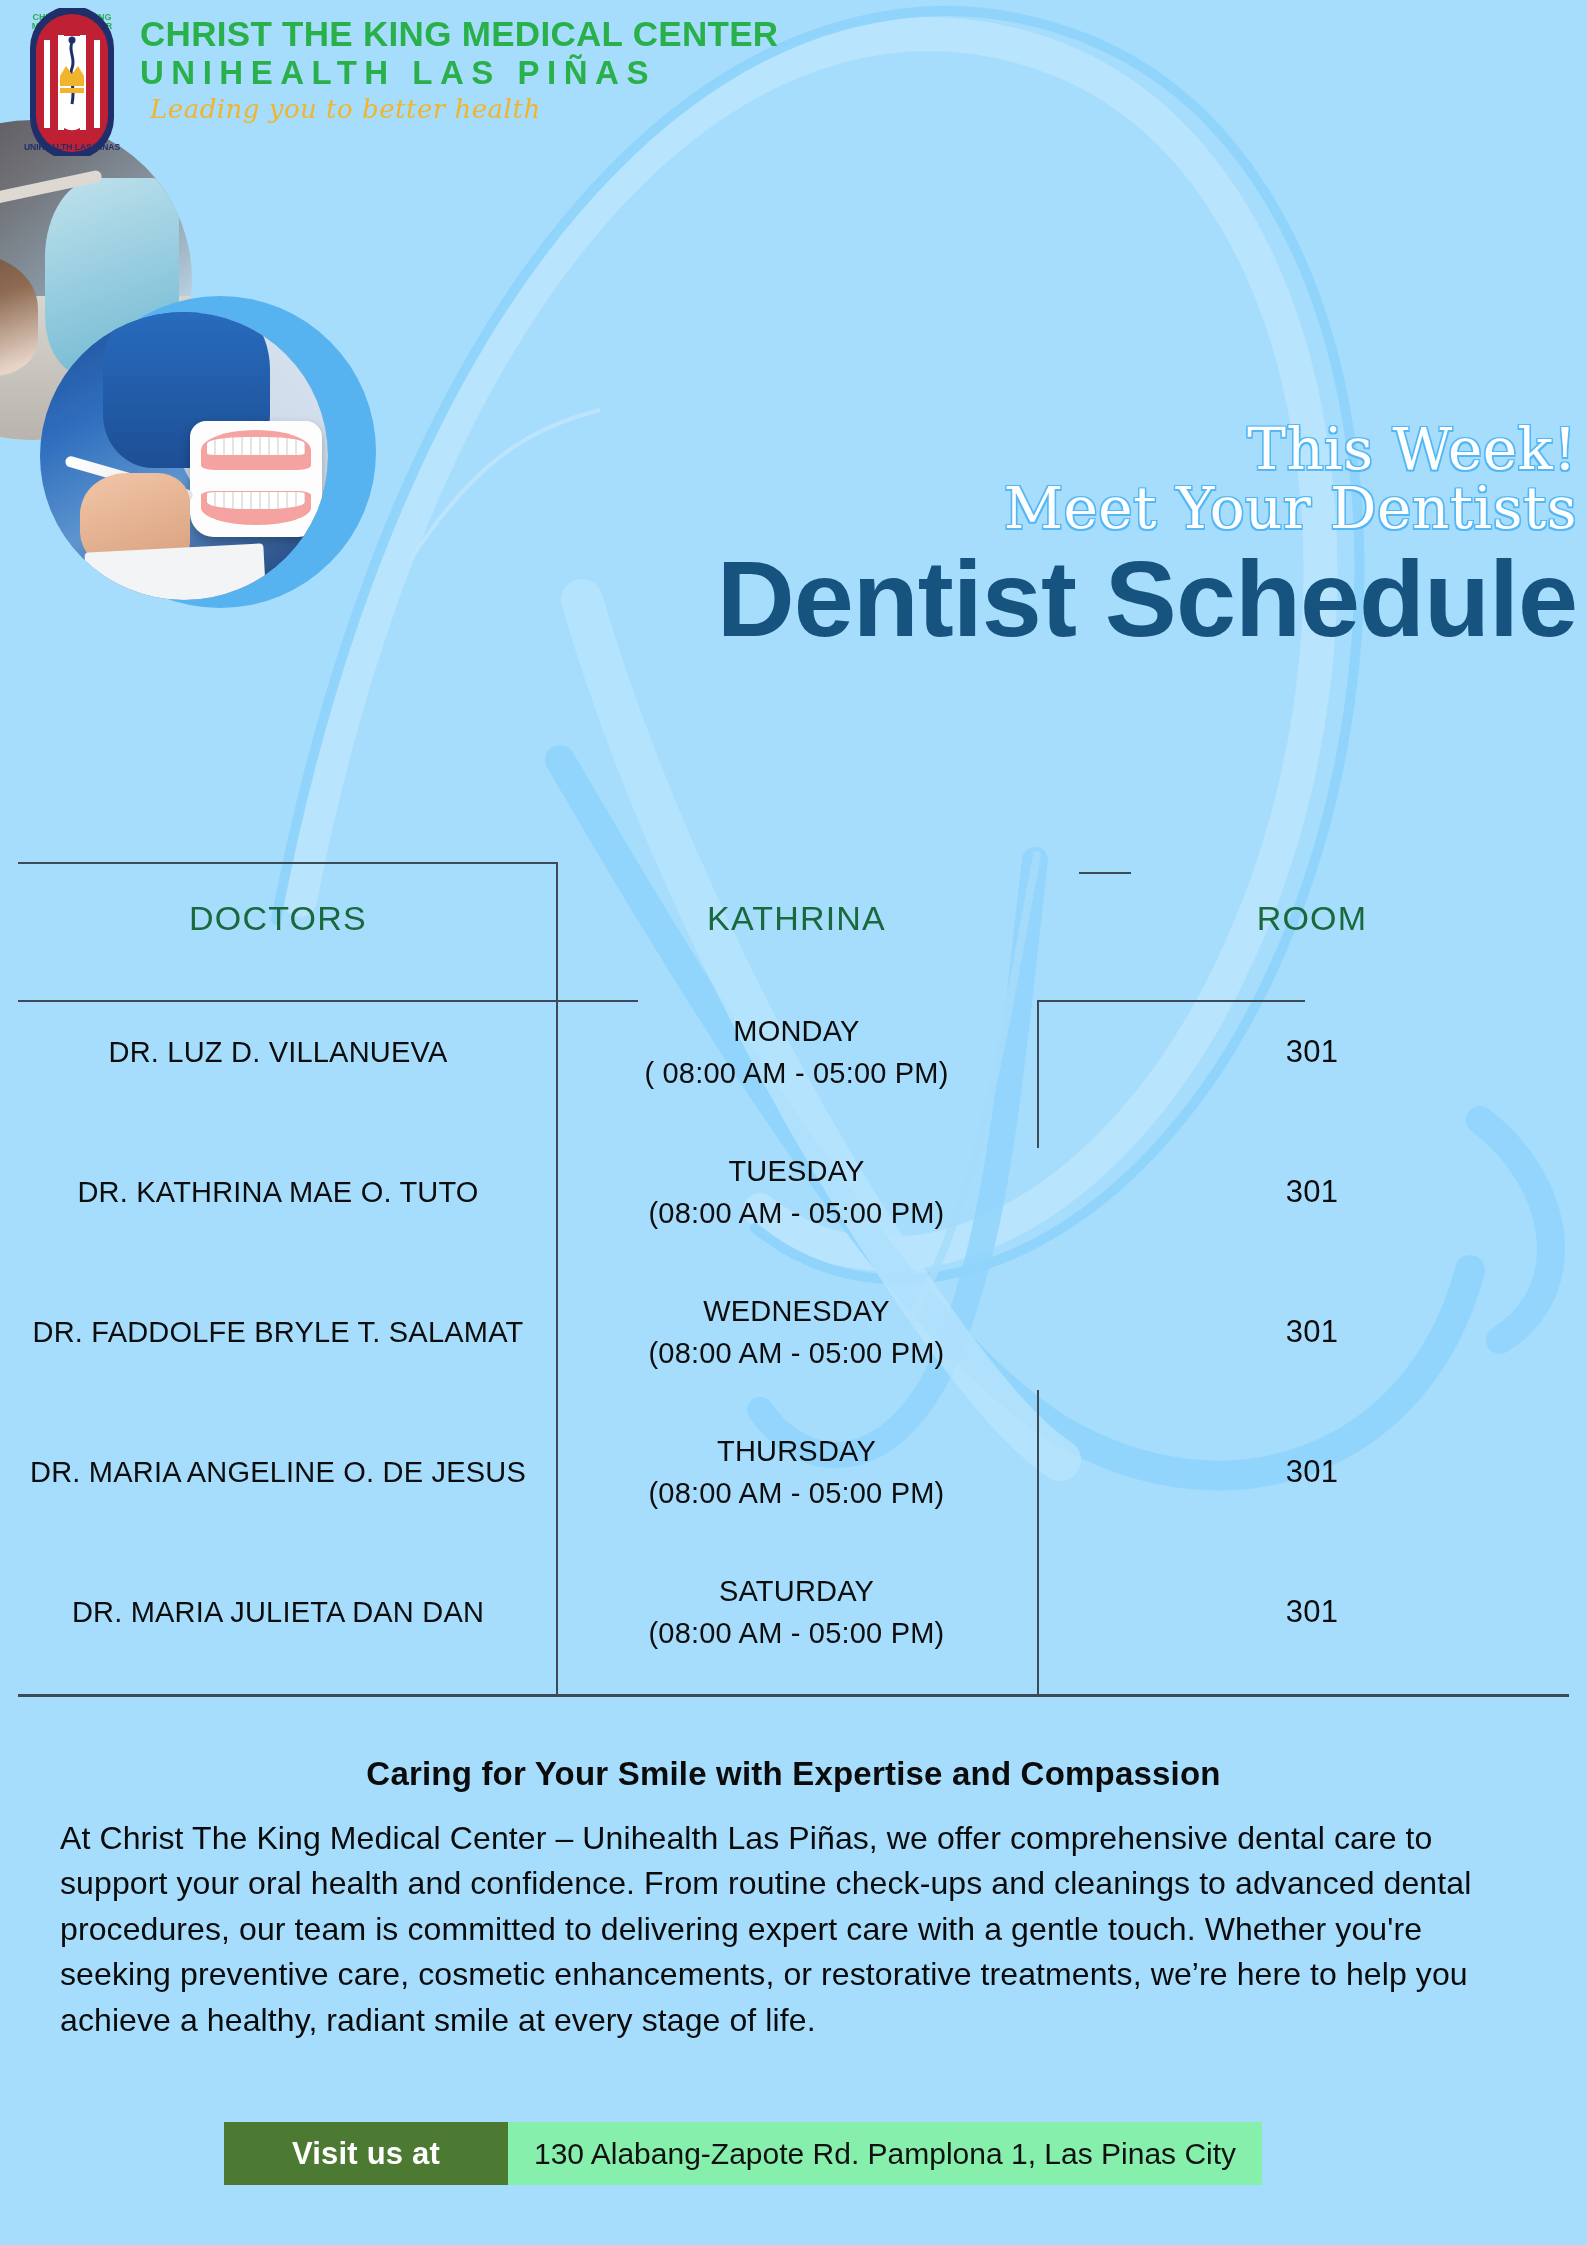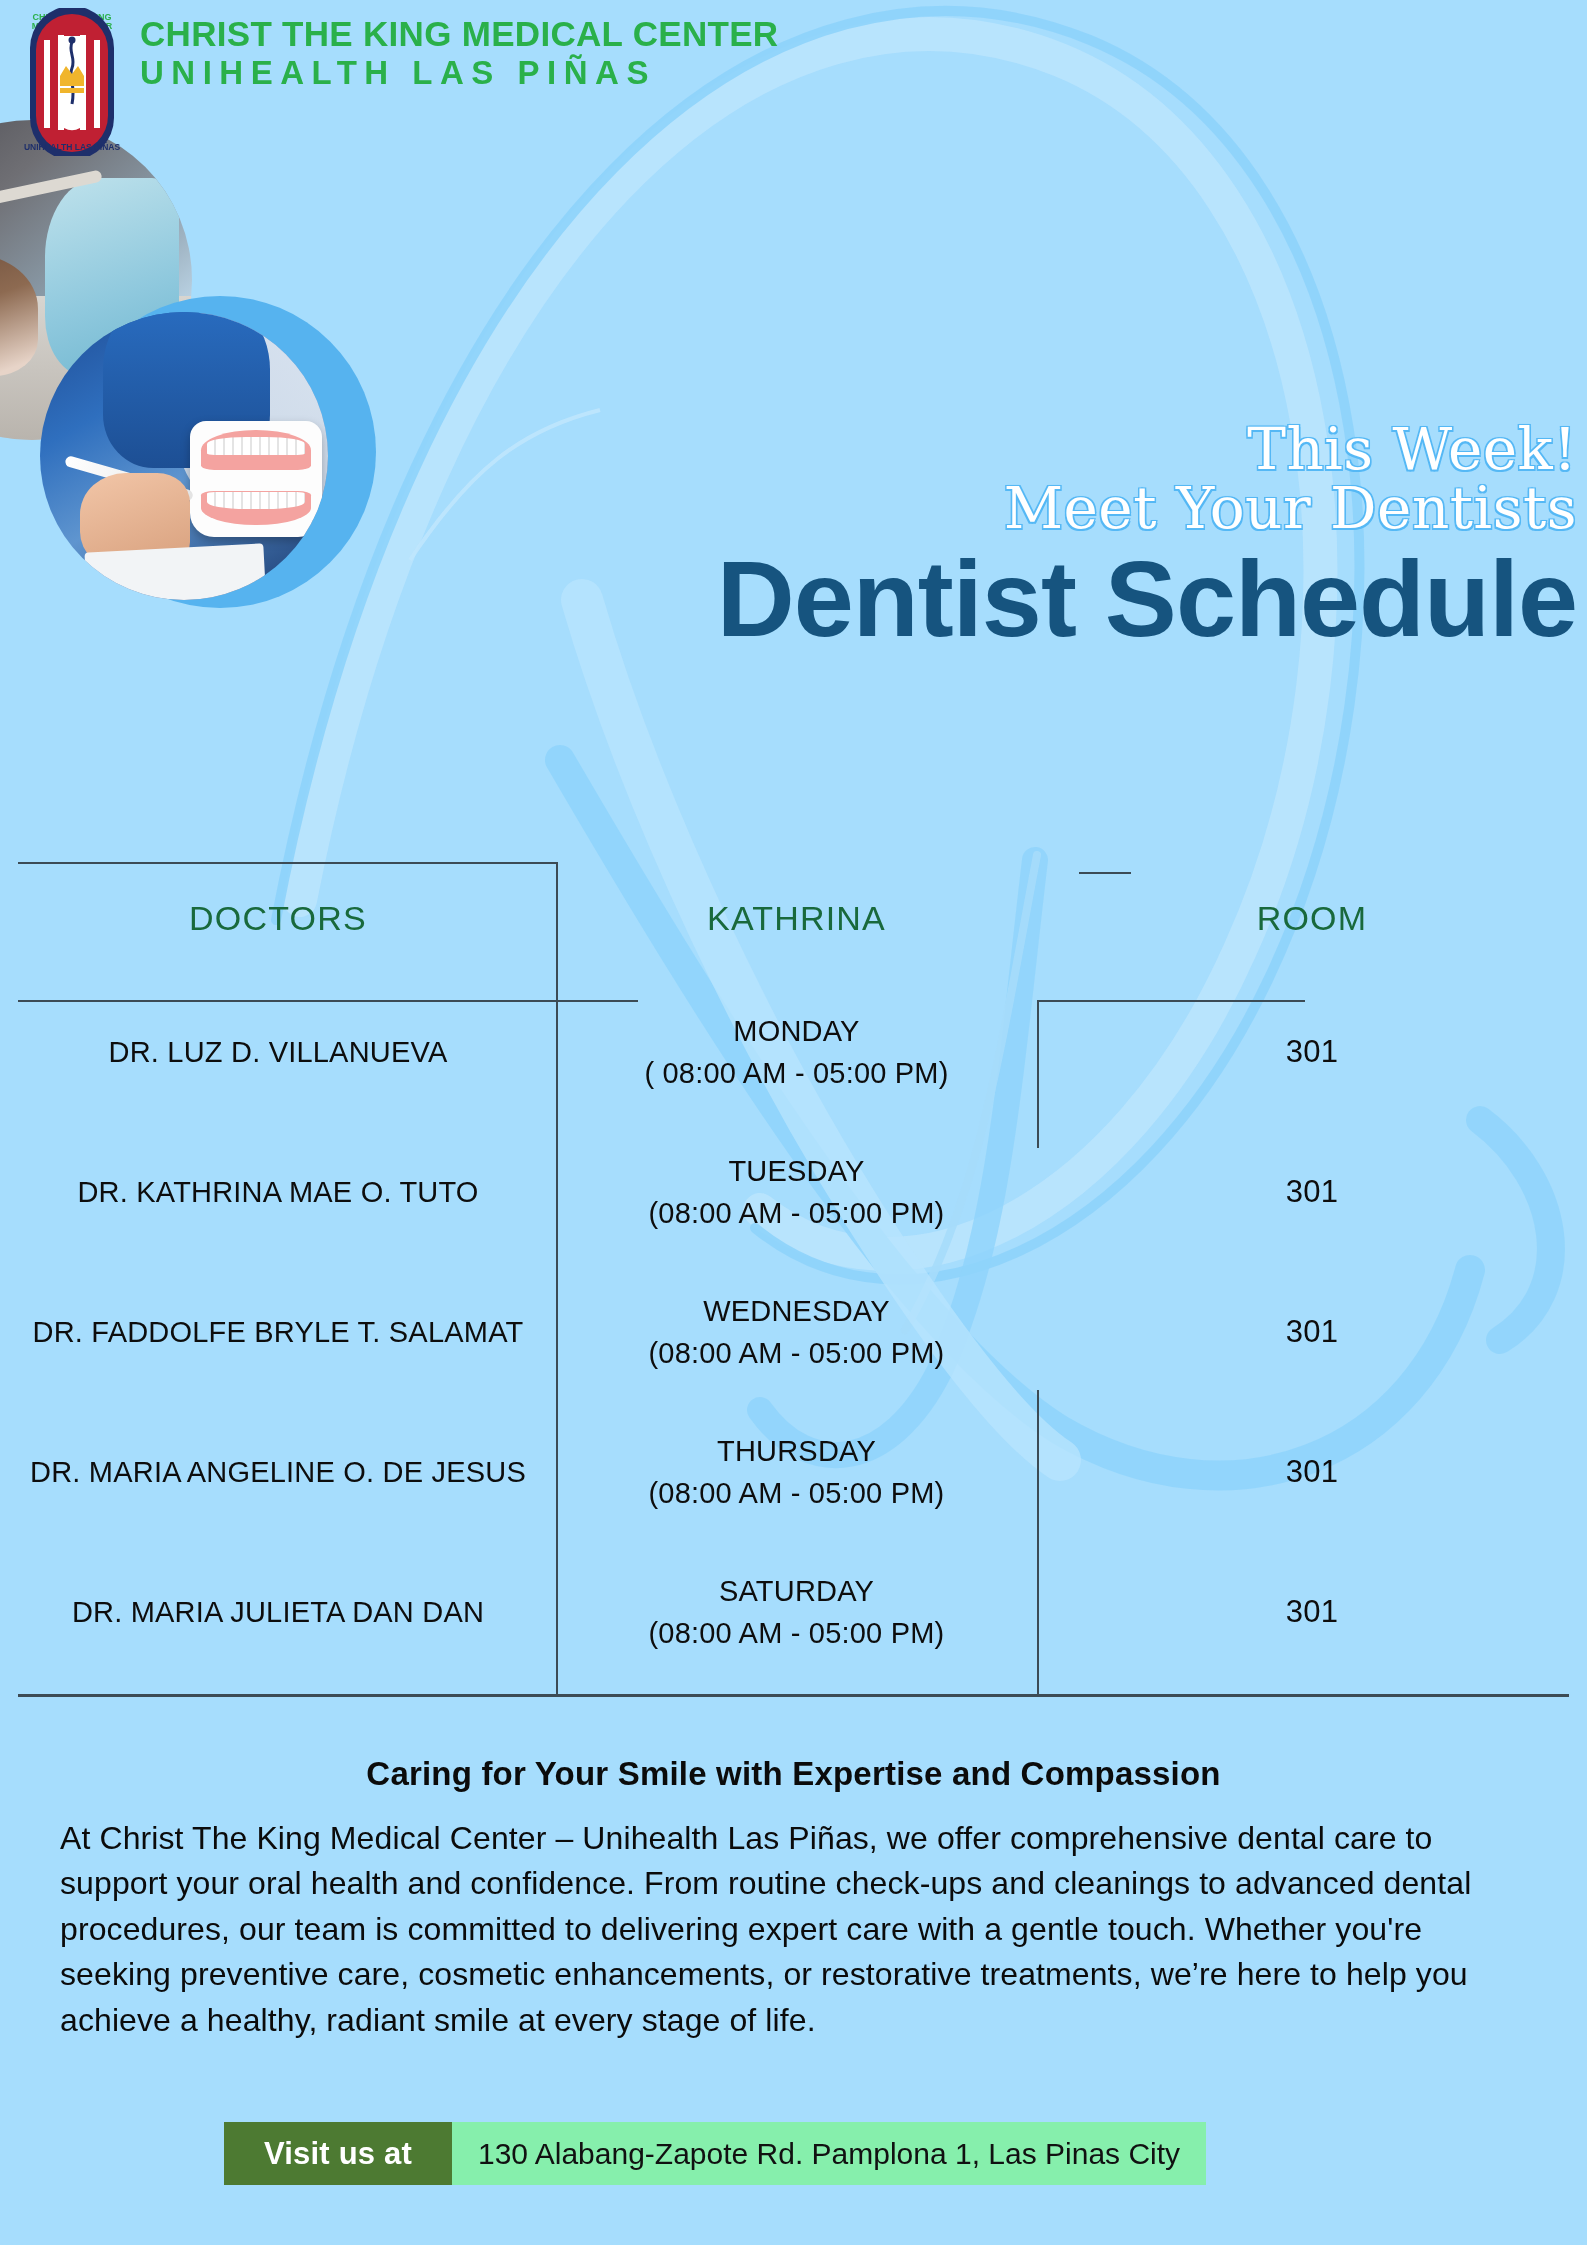--- a/index.html
+++ b/index.html
@@ -332,21 +332,21 @@
   }
   .visit-label {
     background: #4d7a32;
     color: #ffffff;
     font-family: "Liberation Sans", sans-serif;
     font-weight: bold;
     font-size: 31px;
     display: flex;
     align-items: center;
     justify-content: center;
-    width: 228px;
+    width: 284px;
     letter-spacing: 0.2px;
   }
   .visit-addr {
     background: #86efac;
     color: #111111;
     font-family: "Liberation Sans", sans-serif;
     font-size: 30px;
     display: flex;
     align-items: center;
     padding: 0 26px;
@@ -388,20 +388,21 @@
       <rect x="52" y="30" width="8" height="34" fill="#1e2f6b" opacity="0"></rect>
       <path d="M56 34 C52 44 60 50 56 60 C52 70 60 76 56 96" stroke="#1e2f6b" stroke-width="3" fill="none"></path>
       <circle cx="56" cy="32" r="3.5" fill="#1e2f6b"></circle>
       <path d="M44 68 L50 58 L56 66 L62 58 L68 68 L68 78 L44 78 Z" fill="#f0b52c"></path>
       <rect x="44" y="80" width="24" height="5" fill="#f0b52c"></rect>
       <text x="56" y="142" text-anchor="middle" font-family="Liberation Sans, sans-serif" font-size="8.5" font-weight="bold" fill="#1e2f6b">UNIHEALTH LAS PIÑAS</text>
     </svg>
     <div class="logo-text">
       <div class="logo-line1">CHRIST THE KING MEDICAL CENTER</div>
       <div class="logo-line2">UNIHEALTH LAS PIÑAS</div>
+      <div class="logo-tag">Leading you to better health</div>
     </div>
   </div>
 
   <div class="photo-cluster">
     <div class="photo-back">
       <div class="chair"></div>
       <div class="person"></div>
       <div class="gown"></div>
       <div class="lamp"></div>
     </div>

